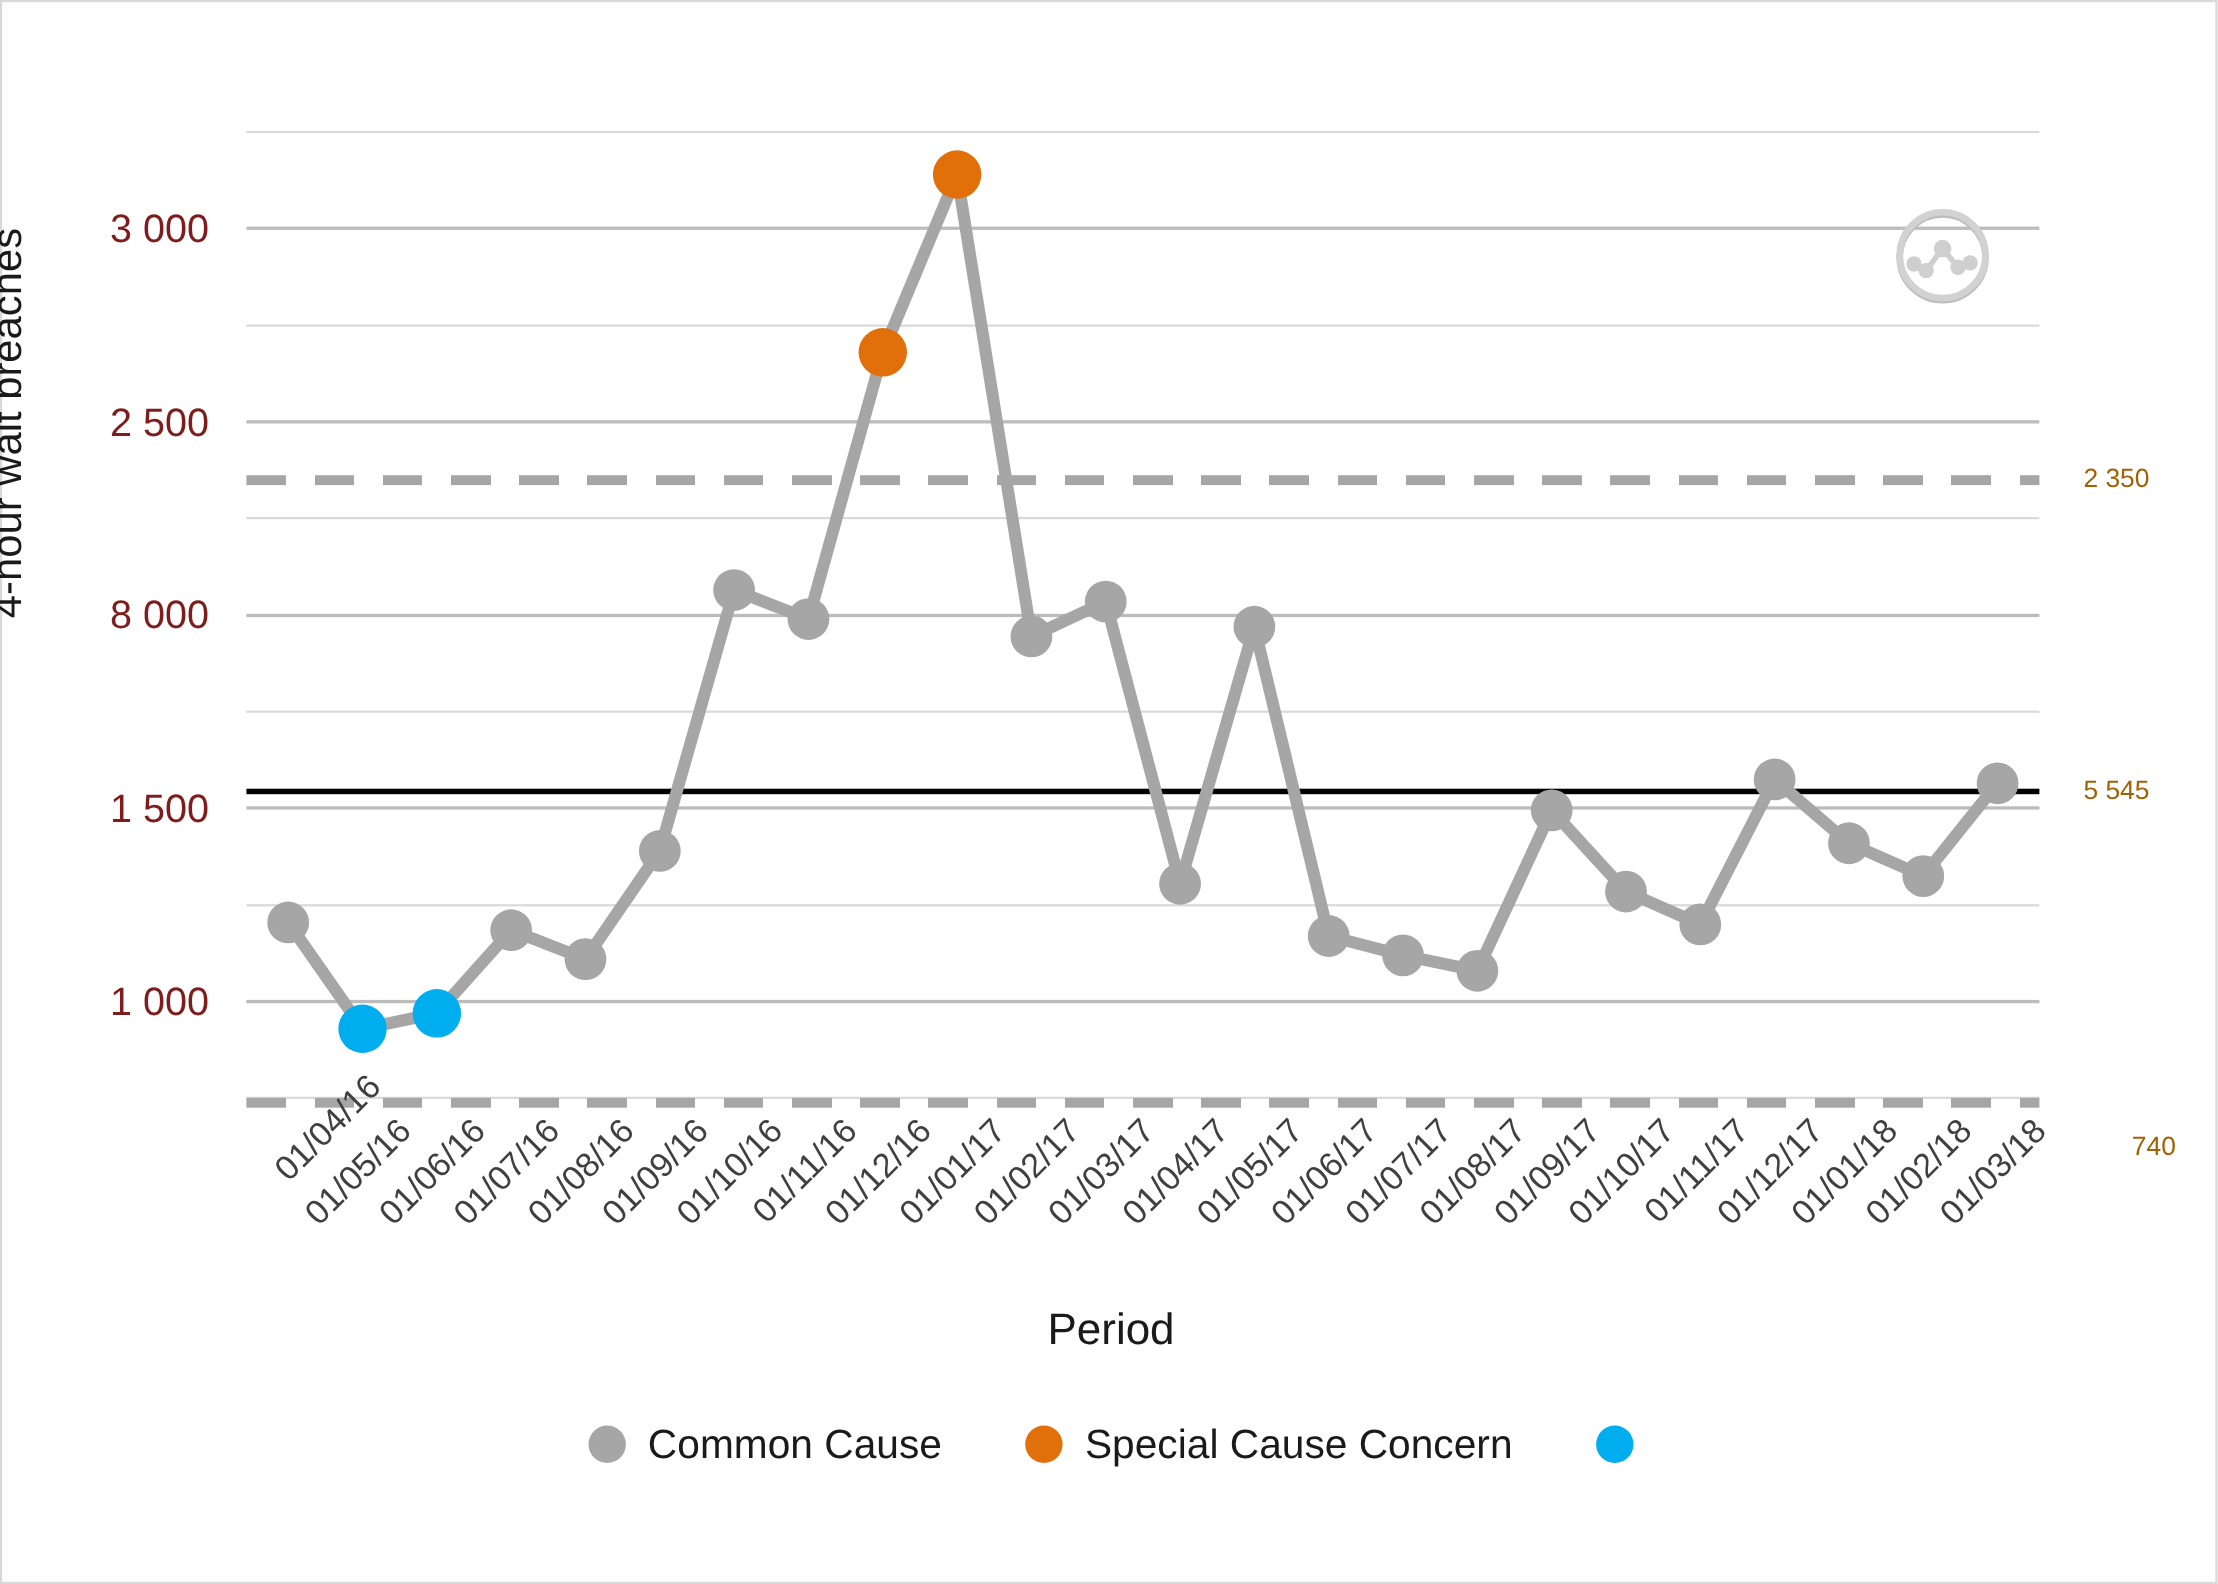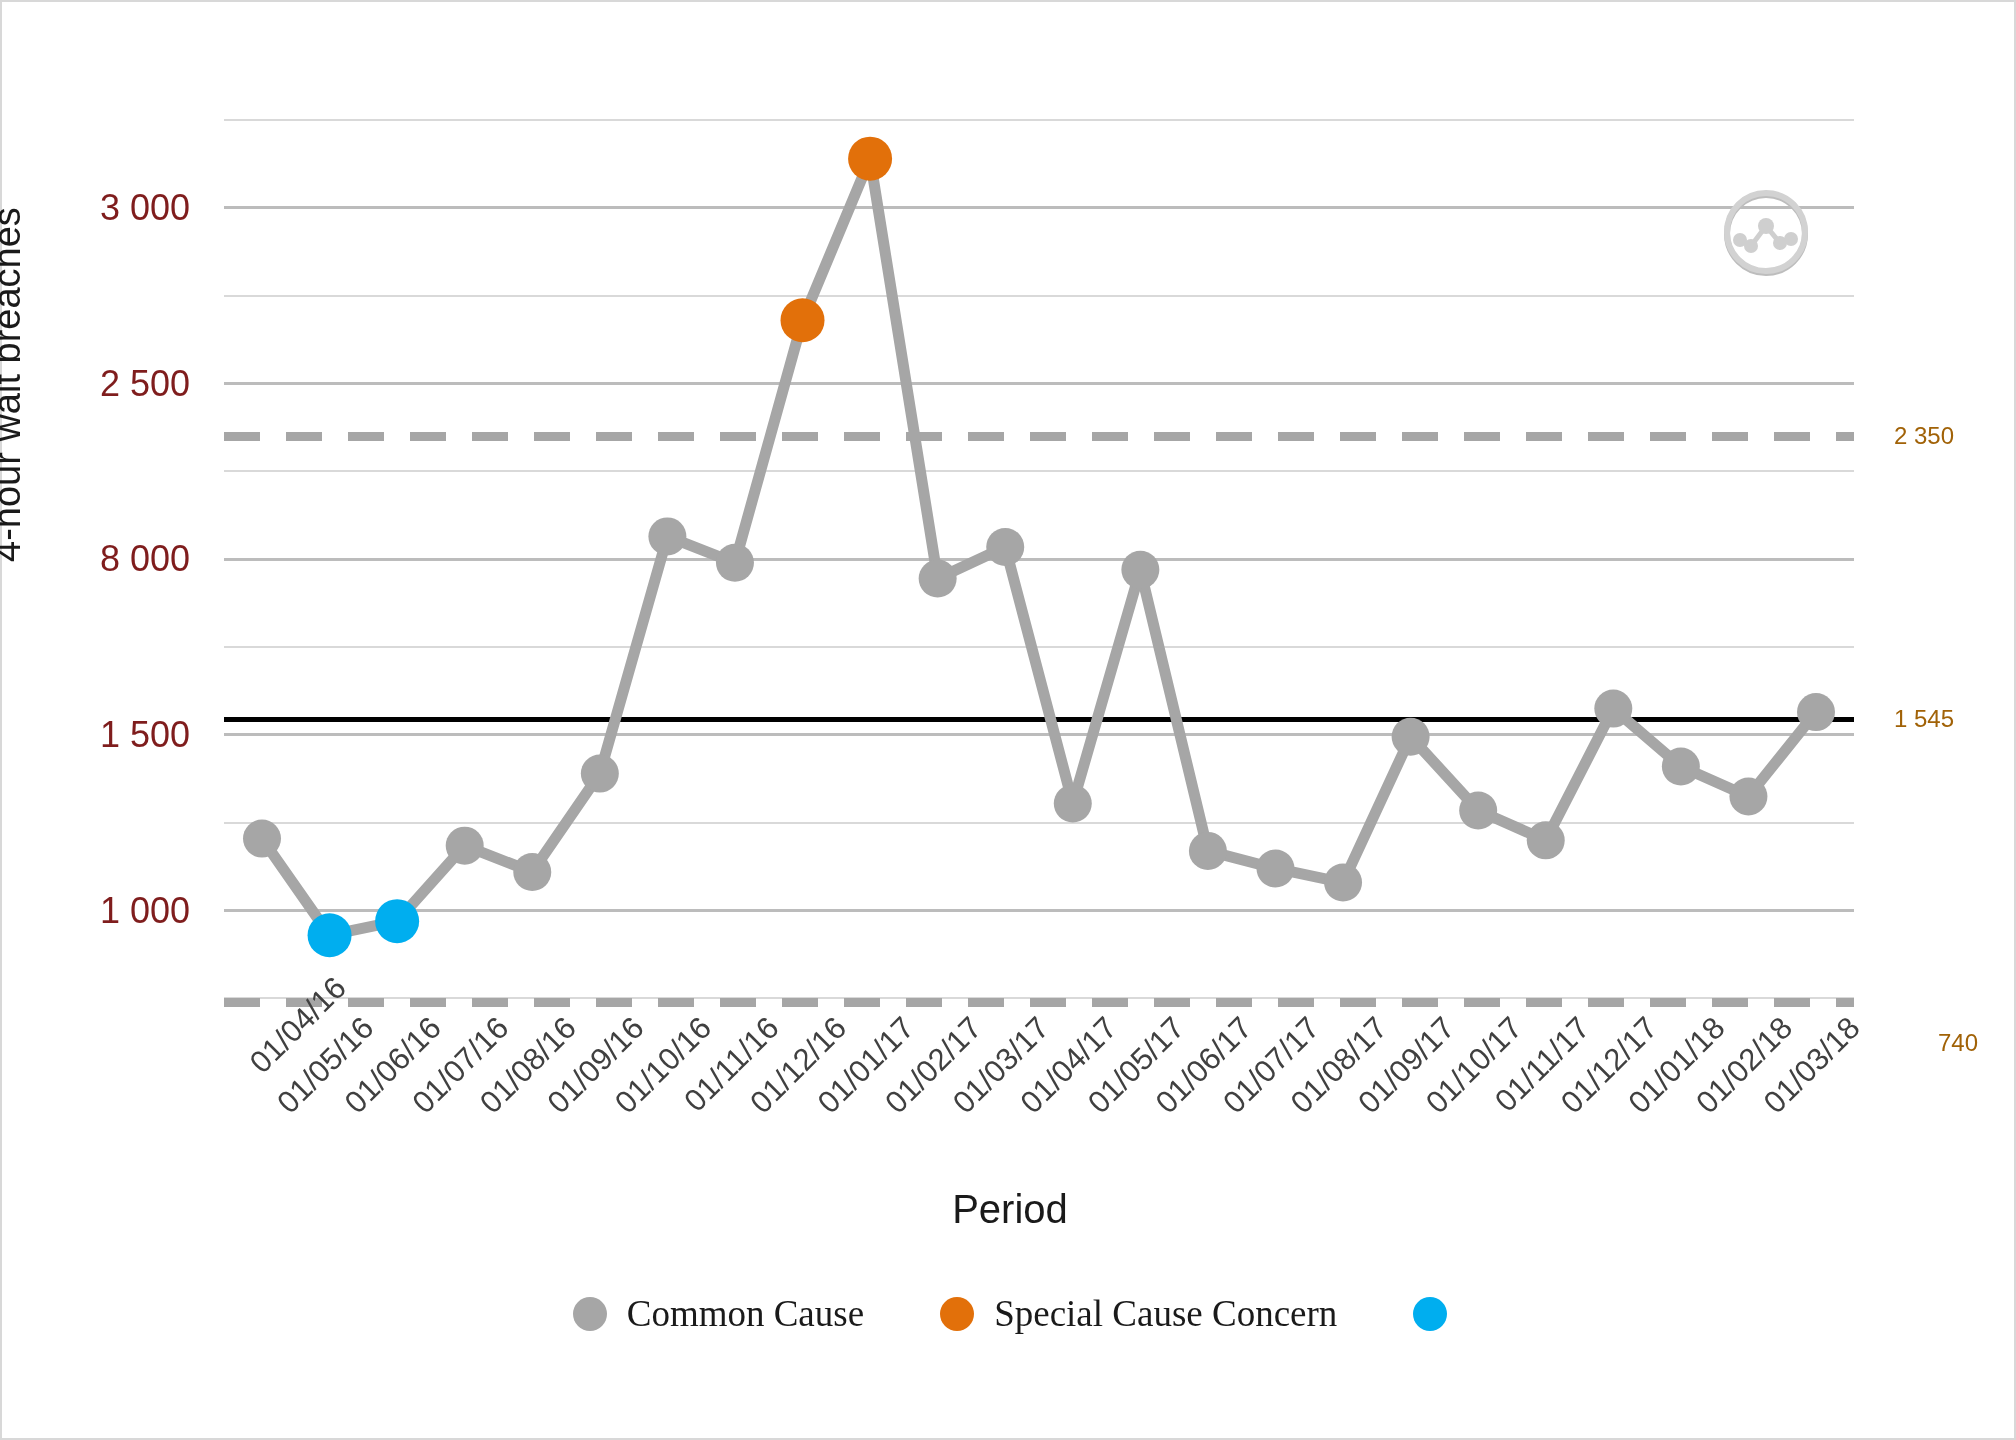--- a/index.html
+++ b/index.html
@@ -150,21 +150,20 @@
     width: 2016px;
     display: flex;
     justify-content: center;
     align-items: center;
     gap: 76px;
   }
   .legend-item {
     display: flex;
     align-items: center;
     gap: 20px;
-    font-family: Liberation Serif, serif;
   }
   .legend-dot {
     width: 34px;
     height: 34px;
     border-radius: 50%;
     display: block;
   }
   .legend-text {
     font-size: 37px;
     color: #1a1a1a;
@@ -230,21 +229,21 @@
         <circle cx="1321.74" cy="720.36" r="19" fill="#a6a6a6"></circle>
         <circle cx="1389.30" cy="588.59" r="19" fill="#a6a6a6"></circle>
         <circle cx="1456.87" cy="646.57" r="19" fill="#a6a6a6"></circle>
         <circle cx="1524.43" cy="676.43" r="19" fill="#a6a6a6"></circle>
         <circle cx="1592.00" cy="592.10" r="19" fill="#a6a6a6"></circle>
       </svg>
   </div>
 
   <div id="limit-labels">
       <div class="limit-label" style="top: 434.255px;">2 350</div>
-      <div class="limit-label" style="top: 717.127px;">1 545</div>
+      <div class="limit-label" style="top: 717.127px;">5 545</div>
       <div class="limit-label" style="top: 1041px; margin-left: 44px;">740</div>
     </div>
 
   <div id="watermark">
     <svg viewBox="0 0 96 96" width="96" height="96">
       <circle cx="48" cy="50" r="39" fill="none" stroke="#bdbdbd" stroke-width="6"></circle>
       <circle cx="48" cy="48" r="39" fill="none" stroke="#d2d2d2" stroke-width="6"></circle>
       <polyline points="22,56 33,62 48,42 62,59 73,55" fill="none" stroke="#cfcfcf" stroke-width="5"></polyline>
       <circle cx="22" cy="56" r="7" fill="#cfcfcf"></circle>
       <circle cx="33" cy="62" r="7" fill="#cfcfcf"></circle>

